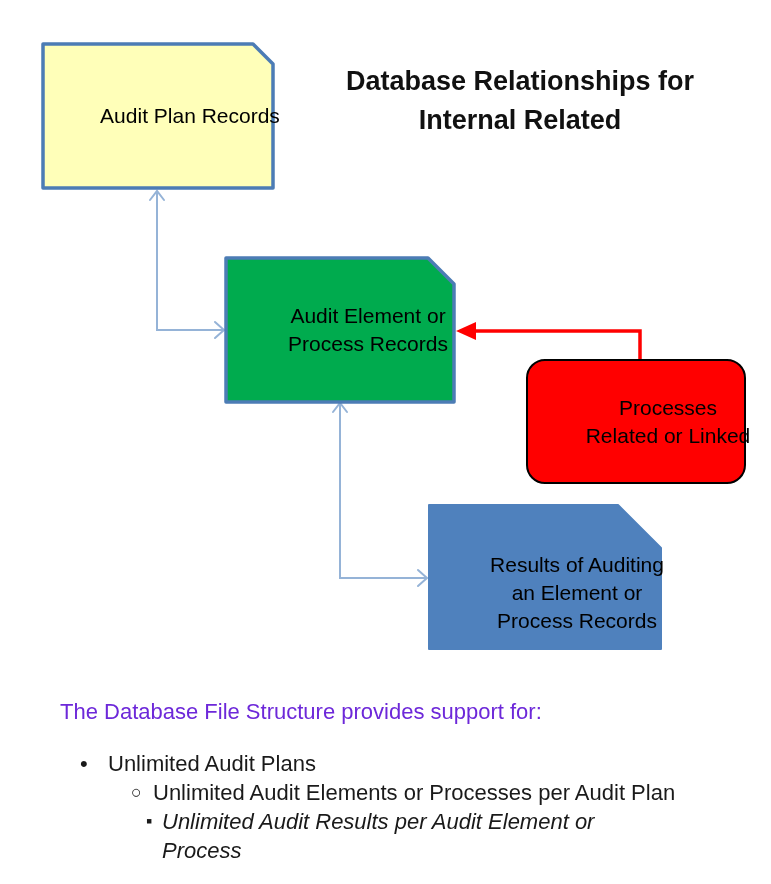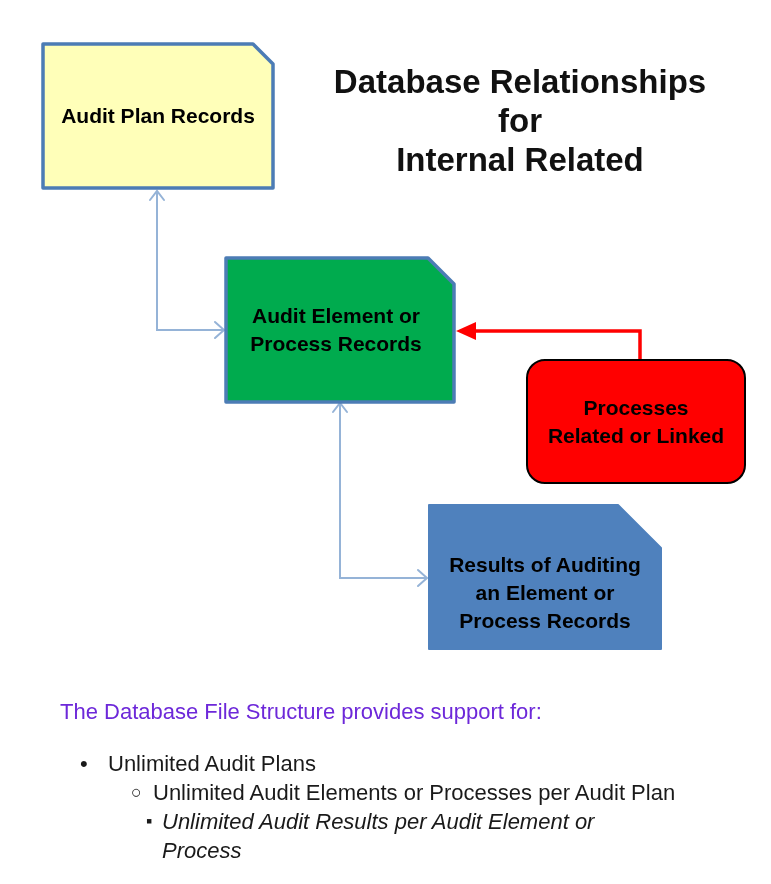--- a/index.html
+++ b/index.html
@@ -10,26 +10,26 @@
   }
   svg.diagram{position:absolute;left:0;top:0;}
   .node-outline{stroke:#4C7CB5;stroke-width:3.5;stroke-linejoin:round;}
   .blue-outline{stroke:#4F81BD;stroke-width:2;stroke-linejoin:round;}
   .red-outline{stroke:#000000;stroke-width:2;}
   .conn{fill:none;stroke-width:2;}
   .conn-chevron{fill:none;stroke-width:2;stroke-linecap:round;}
   .red-shaft{fill:none;stroke-width:3.5;}
   .label{
     position:absolute;display:flex;flex-direction:column;justify-content:center;
-    align-items:center;text-align:center;font-weight:bold;font-size:21px;
-    line-height:28px;color:#000;
+    align-items:center;text-align:center;font-weight:normal;font-size:21px;
+    line-height:28px;color:#000;margin-left:32px;
   }
   .title{
     position:absolute;left:320px;top:62px;width:400px;text-align:center;
-    font-weight:bold;font-size:33px;line-height:39px;color:#111;
+    font-weight:bold;font-size:27px;line-height:39px;color:#111;
   }
   .title span,.label span{display:block;}
   .intro{
     position:absolute;left:60px;top:698px;font-size:22px;line-height:28px;color:#6d28d9;
   }
   .bullet-row{
     position:absolute;display:flex;align-items:flex-start;
     font-size:22px;line-height:29px;color:#1a1a1a;white-space:nowrap;
   }
   .bullet-row .glyph{flex:0 0 auto;text-align:left;}

